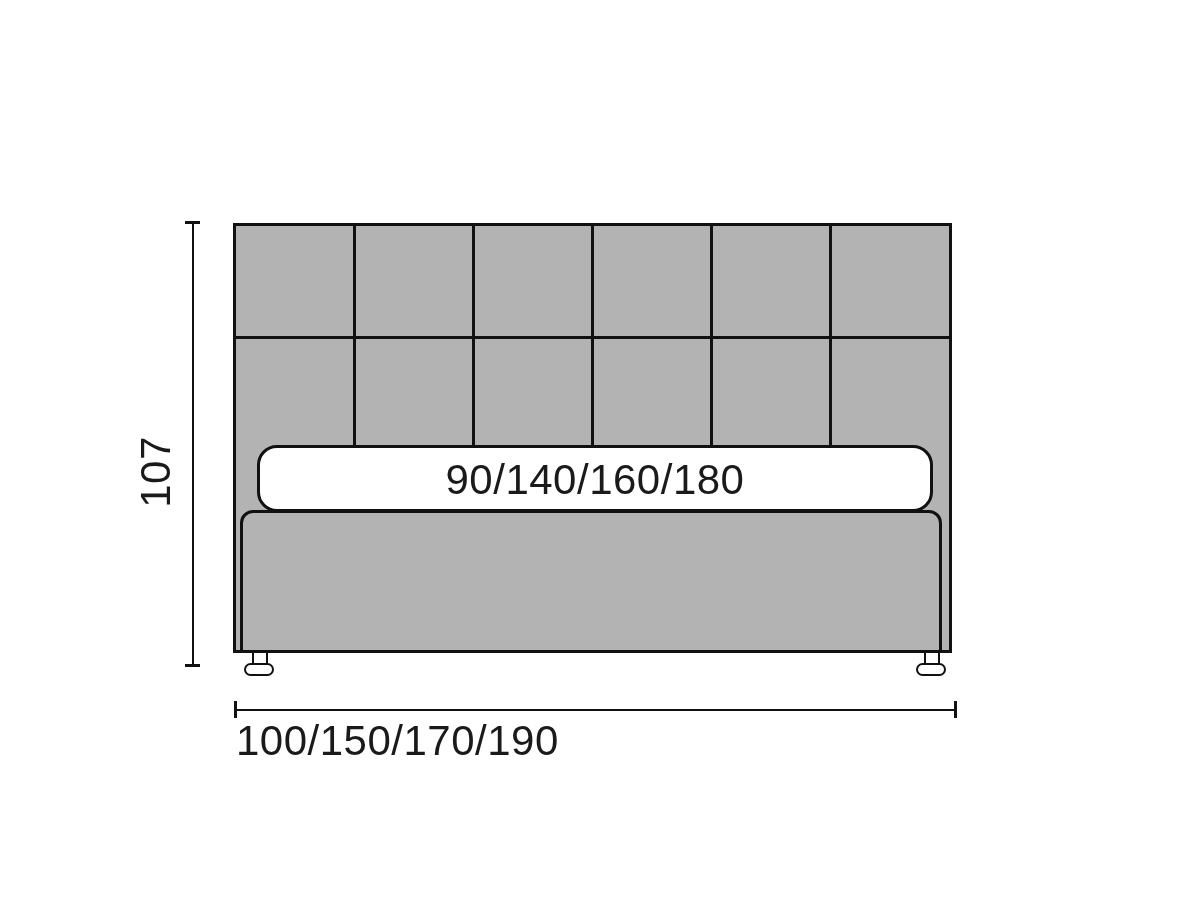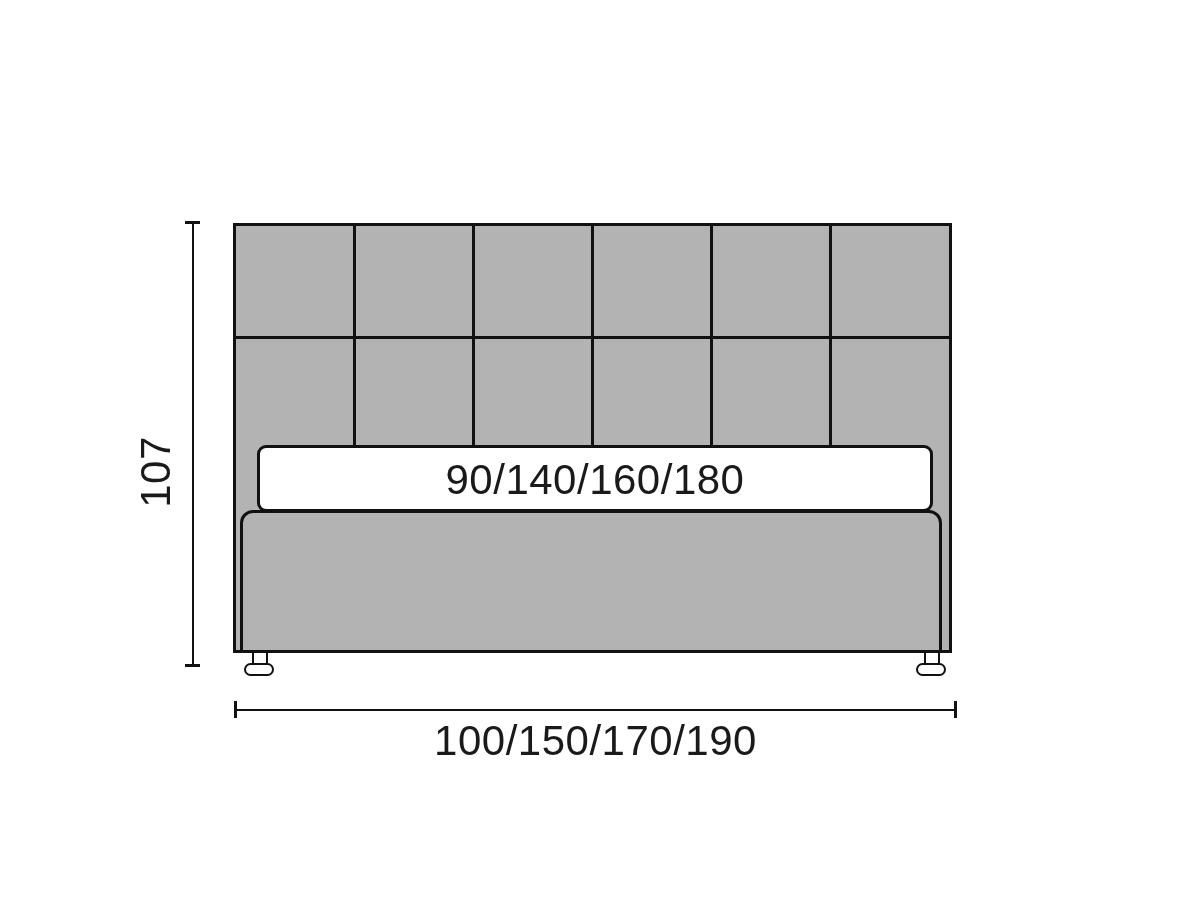--- a/index.html
+++ b/index.html
@@ -52,21 +52,21 @@
     border: 3px solid var(--outline-black, #111);
     border-radius: 13px 13px 3px 3px;
   }
 
   .mattress {
     position: absolute;
     left: 257px; top: 445px;
     width: 676px; height: 67px;
     background: var(--mattress-white, #fff);
     border: 3px solid var(--outline-black, #111);
-    border-radius: 9px;
+    border-radius: 20px;
     display: flex;
     align-items: center;
     justify-content: center;
   }
   .mattress-label {
     font-size: 42px;
     color: var(--label-text, #1a1a1a);
     letter-spacing: 0.5px;
     line-height: 1;
     padding-top: 2px;
@@ -135,21 +135,21 @@
     top: 701px;
     width: 3px; height: 17px;
     background: var(--outline-black, #111);
   }
   .dim-tick-v.left  { left: 234px; }
   .dim-tick-v.right { left: 954px; }
   .dim-label-h {
     position: absolute;
     left: 236px; top: 719px;
     width: 719px;
-    text-align: center;
+    text-align: left;
     font-size: 42px;
     color: var(--label-text, #1a1a1a);
     letter-spacing: 0.5px;
     line-height: 1.05;
   }
 </style>
 </head>
 <body>
 
 <div class="canvas">

